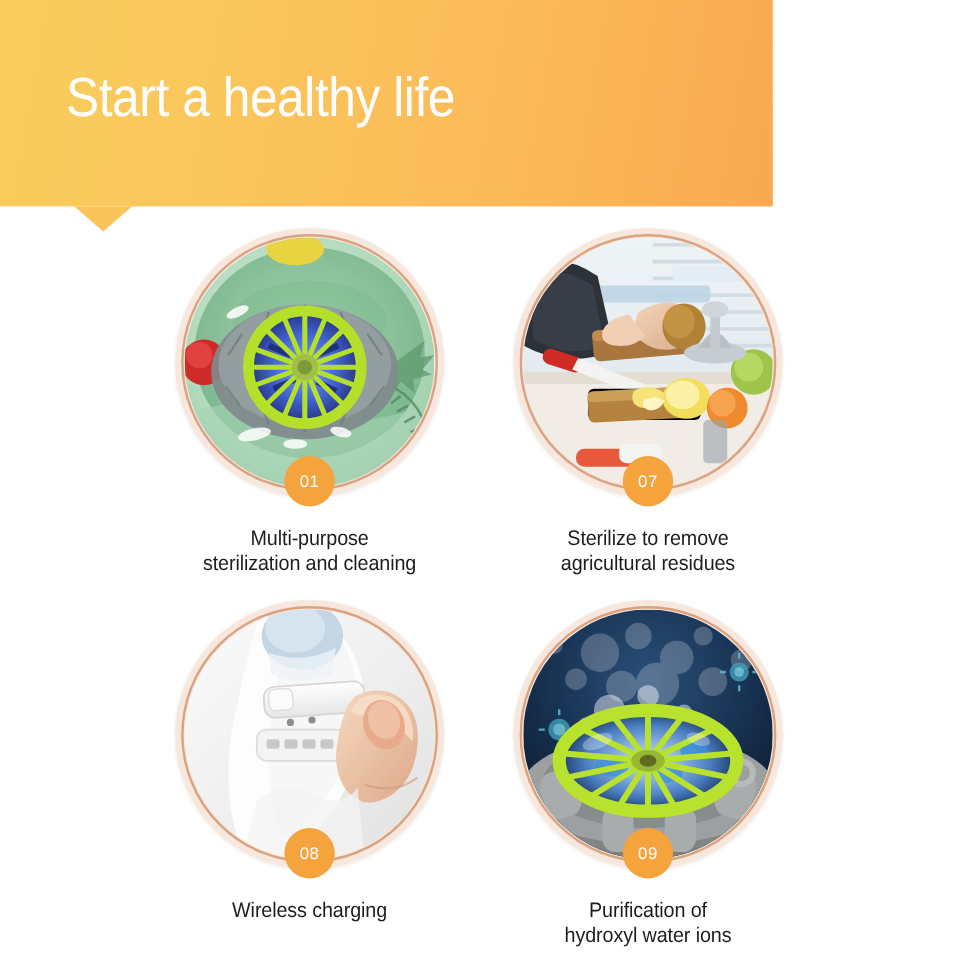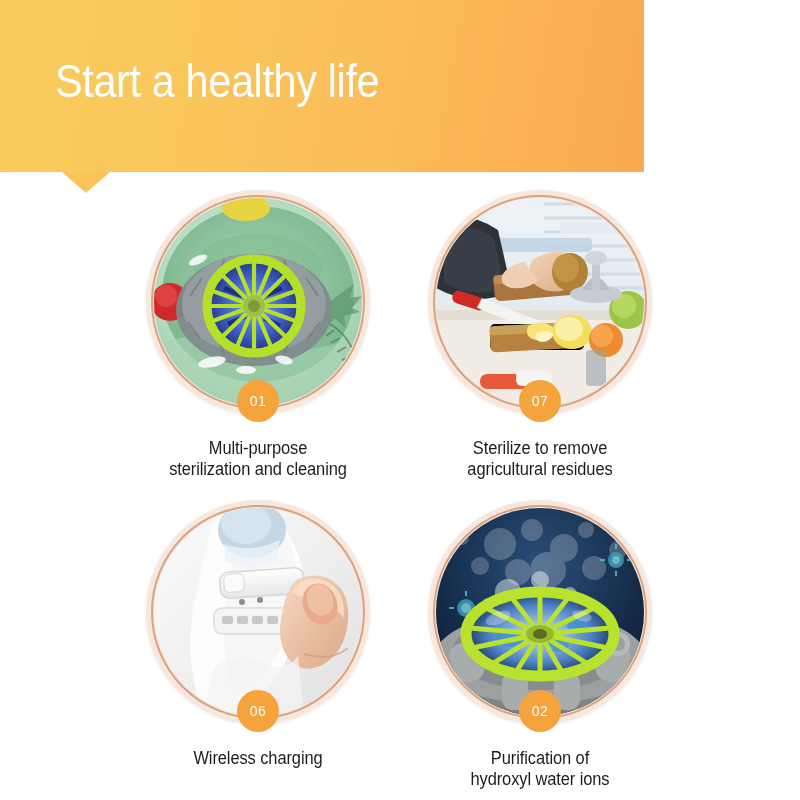--- a/index.html
+++ b/index.html
@@ -330,21 +330,21 @@
             <circle cx="106" cy="92" r="3"></circle>
           </g>
           <path d="M142 72 q22 -10 38 2 q16 12 14 38 q-2 30 -24 44 q-22 12 -36 -6 q-12 -18 -6 -44 q4 -24 14 -34 Z" fill="url(#skinC)"></path>
           <path d="M146 74 q20 -8 34 4 q12 12 10 32 q-16 -18 -34 -20 q-14 -2 -18 -6 Z" fill="#f9e0cb" opacity="0.8"></path>
           <ellipse cx="166" cy="96" rx="17" ry="21" fill="#e9a98c" transform="rotate(-20 166 96)"></ellipse>
           <ellipse cx="166" cy="92" rx="13" ry="16" fill="#f0c0a5" transform="rotate(-20 166 92)"></ellipse>
           <path d="M150 146 q26 8 44 -6" stroke="#cb9a7c" stroke-width="2" fill="none" opacity="0.6"></path>
           <path d="M60 160 q20 -18 46 -6 q26 12 38 -6 l6 60 L48 208 Z" fill="#f3f3f3" opacity="0.75"></path>
         </svg>
       </div>
-      <div class="badge">06</div>
+      <div class="badge">08</div>
     </div>
     <div class="caption">Wireless charging</div>
   </div>
 
   <div class="tile tile-4">
     <div class="circle-wrap">
       <div class="circle-halo"></div>
       <div class="circle-ring"></div>
       <div class="circle-photo">
         <svg width="208" height="208" viewBox="0 0 208 208">
@@ -434,19 +434,19 @@
               <path d="M104 126 L76 90"></path>
           </g>
           <ellipse cx="104" cy="126" rx="14" ry="9" fill="#98b832"></ellipse>
           <ellipse cx="104" cy="126" rx="7" ry="5" fill="#5d6b23"></ellipse>
           <g fill="#ffffff" opacity="0.3">
             <ellipse cx="62" cy="110" rx="13" ry="6" transform="rotate(-20 62 110)"></ellipse>
             <ellipse cx="146" cy="108" rx="10" ry="5" transform="rotate(18 146 108)"></ellipse>
           </g>
         </svg>
       </div>
-      <div class="badge">02</div>
+      <div class="badge">09</div>
     </div>
     <div class="caption">Purification of
 hydroxyl water ions</div>
   </div>
 
 </div>
 
 </body></html>

